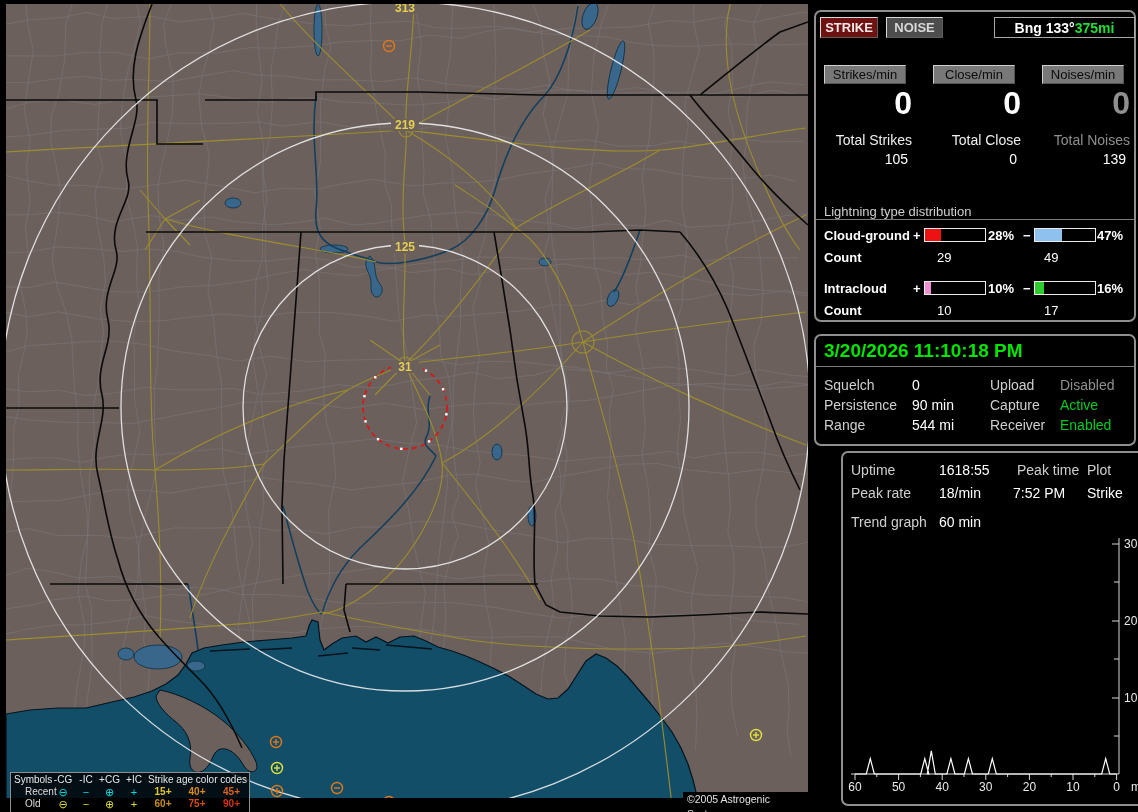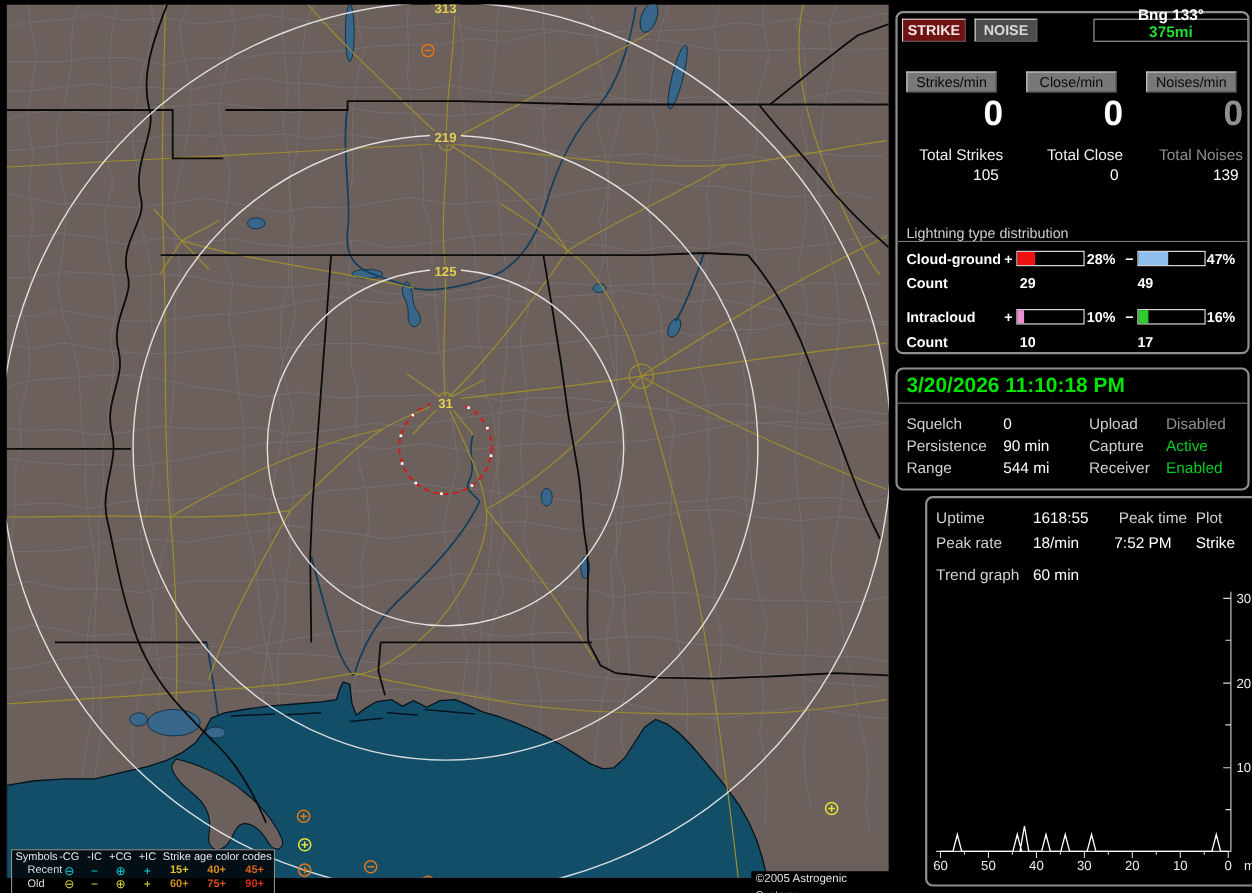--- a/index.html
+++ b/index.html
@@ -23,40 +23,40 @@
   
   .panel{position:absolute;background:#000;border:2px solid #8f8f8f;border-radius:7px;box-sizing:border-box;}
   #p1{left:814px;top:10px;width:322px;height:312px;}
   #p2{left:814px;top:334px;width:322px;height:112px;}
   #p3{left:814px;top:451px;width:322px;height:355px;margin-left:27px;}
   .abs{position:absolute;}
   .btn{display:block;text-align:center;font-weight:bold;font-size:13px;line-height:19px;
     border:1px solid;border-color:#d9d9d9 #5e5e5e #5e5e5e #d9d9d9;box-sizing:border-box;cursor:default;}
   .btn.strike{background:#6e1212;color:#f3e6e6;}
   .btn.noise{background:#4d4d4d;color:#d8d8d8;}
-  .bng{display:flex;justify-content:flex-end;align-items:center;background:#000;
-    border:1px solid #a8a8a8;box-sizing:border-box;padding:0 6px;font-weight:bold;font-size:14px;color:#fff;flex-direction:column;}
+  .bng{display:flex;justify-content:center;align-items:center;background:#000;
+    border:1px solid #a8a8a8;box-sizing:border-box;padding:0 6px;font-weight:bold;font-size:14px;color:#fff;}
   .bng .grn{color:#21dd35;}
   .chip{display:block;background:#787878;color:#0b0b0b;font-size:13px;line-height:17px;text-align:center;
     border:1px solid;border-color:#d0d0d0 #555 #555 #d0d0d0;box-sizing:border-box;}
   .col{position:absolute;width:88px;top:0;height:170px;}
   .rate{position:absolute;top:73px;right:0;font-size:32px;font-weight:bold;color:#fff;line-height:36px;}
   .tlabel{position:absolute;top:120px;right:0;font-size:14px;color:#efefef;white-space:nowrap;}
   .tval{position:absolute;top:139px;right:4px;font-size:14px;color:#fff;}
   .dim{color:#8f8f8f !important;}
   .dhead{position:absolute;left:8px;top:192px;font-size:13px;color:#cfcfcf;}
   .dhr{position:absolute;left:0;right:0;top:207px;height:1px;background:#7a7a7a;}
   .drow,.crow{position:absolute;left:0;right:0;height:15px;font-size:13px;color:#fff;}
   .dlabel{position:absolute;left:8px;font-weight:bold;white-space:nowrap;}
   .sign{position:absolute;font-weight:bold;}
   .bar{position:absolute;width:60px;height:12px;border:1px solid #ececec;background:#000;top:0;}
   .bar .fill{display:block;height:12px;width:0;}
   .pct{position:absolute;font-weight:bold;}
   .clabel{position:absolute;left:8px;font-weight:bold;}
-  .cv{position:absolute;font-weight:bold;}
+  .cv{position:absolute;font-weight:normal;margin-left:10px;}
   #datetime{position:absolute;left:8px;top:4px;font-size:19px;font-weight:bold;color:#00e400;white-space:nowrap;}
   .dthr{position:absolute;left:0;right:0;top:30px;height:1px;background:#7a7a7a;}
   .cell{position:absolute;font-size:14px;white-space:nowrap;}
   .lab{color:#cfcfcf;}
   .val{color:#fff;}
   .green{color:#00cc22;}
   .gray{color:#909090;}
   #trendsvg{position:absolute;left:0;top:0;pointer-events:none;}
   .ticklabel{fill:#eaeaea;font-size:12px;font-family:"Liberation Sans",sans-serif;}
 </style>

